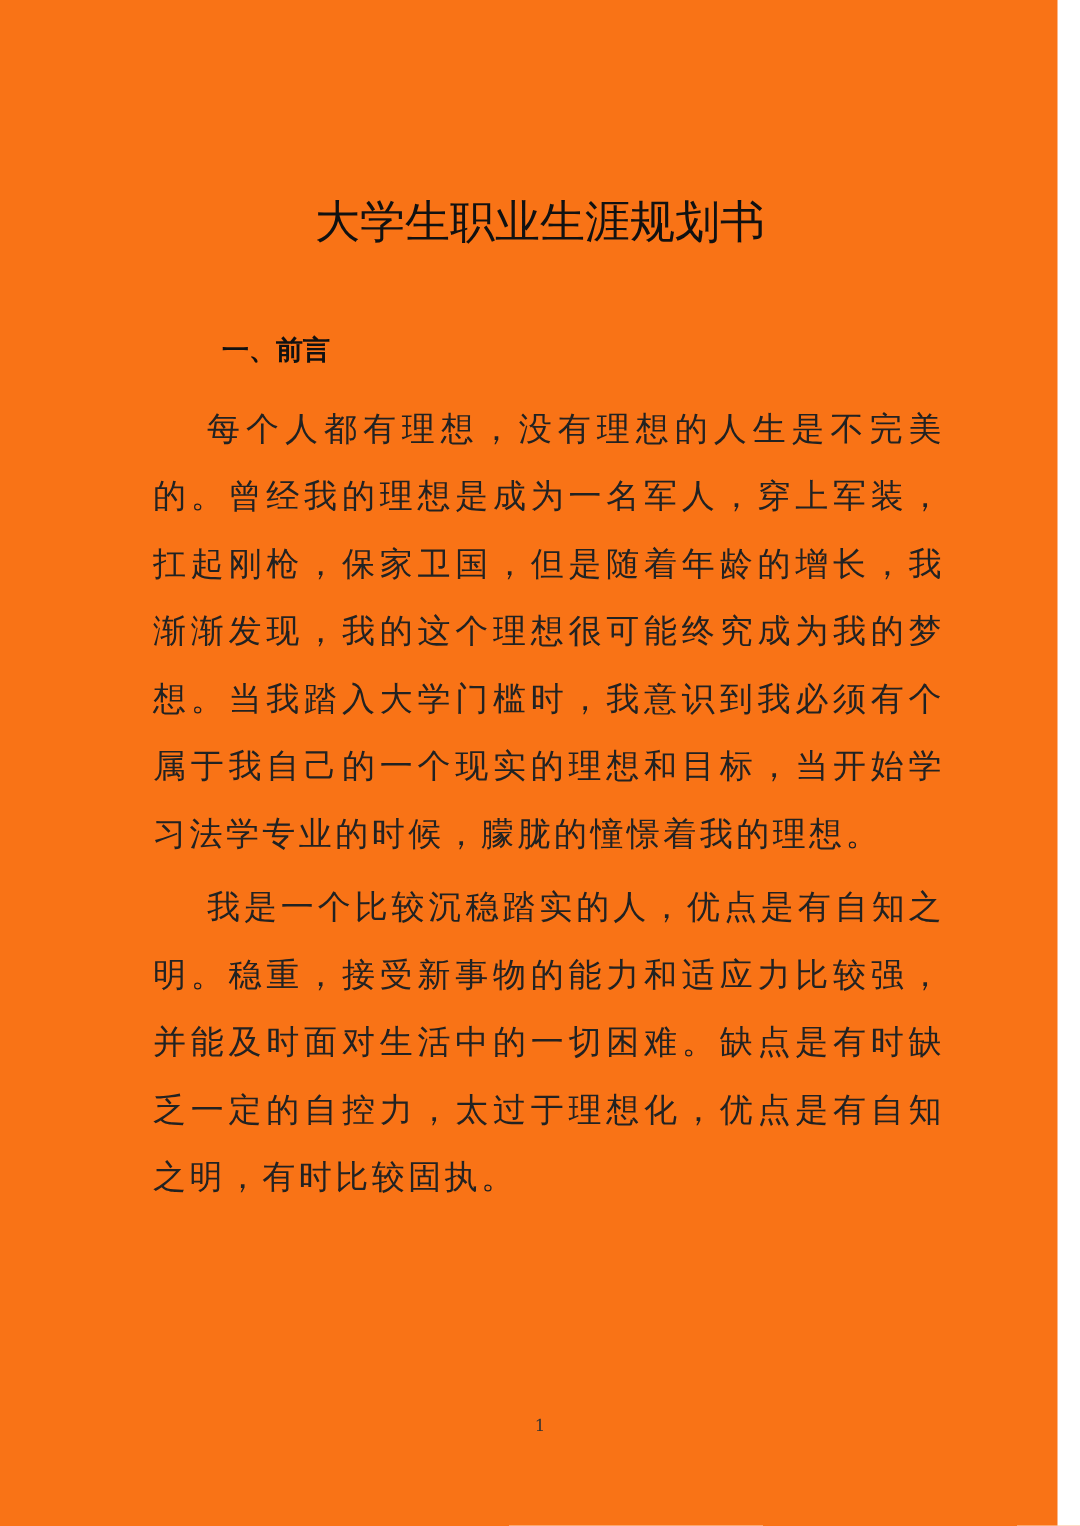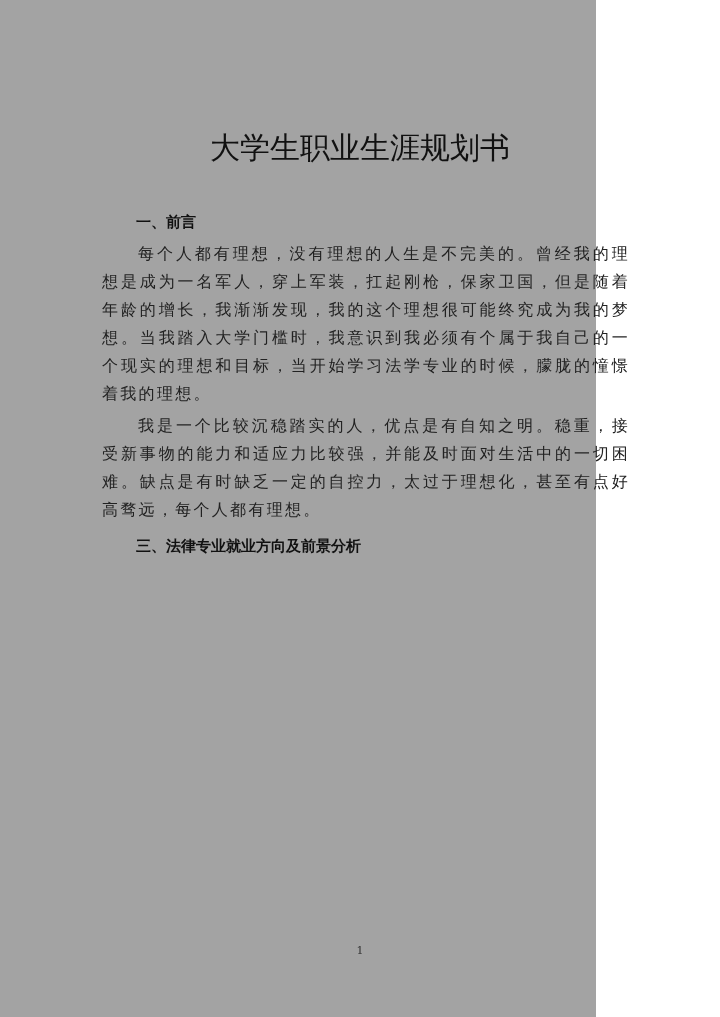--- a/index.html
+++ b/index.html
@@ -11,54 +11,54 @@
       width: 720px;
       height: 1017px;
       position: relative;
       overflow: hidden;
       font-family: "DejaVu Sans", "Liberation Sans", sans-serif;
       color: #1a1a1a;
     }
     .page {
       position: absolute;
       left: 0; top: 0;
-      width: 596px;
+      width: 705px;
       height: 1017px;
-      background: #a3a3a3;
+      background: #f97316;
     }
     .doc-title {
       position: absolute;
       top: 128px;
       left: 0;
       width: 720px;
       text-align: center;
       font-size: 30px;
       font-weight: normal;
       letter-spacing: 0px;
       color: #111111;
       margin: 0;
     }
     .content {
       position: absolute;
       left: 102px;
       top: 204px;
       width: 528px;
     }
     .section-heading {
-      font-size: 15px;
+      font-size: 18px;
       font-weight: bold;
       color: #111111;
-      margin: 0;
+      margin: 12px;
       padding-left: 34px;
       height: 36px;
       line-height: 36px;
     }
     .para {
-      font-size: 16px;
-      line-height: 28px;
+      font-size: 22px;
+      line-height: 45px;
       color: #222222;
       margin: 0 0 4px 0;
       text-indent: 36px;
       text-align: justify;
       letter-spacing: 2.3px;
       word-break: break-all;
     }
     .page-number {
       position: absolute;
       top: 944px;
@@ -76,22 +76,21 @@
 <div class="page">
   <h1 class="doc-title">大学生职业生涯规划书</h1>
 
   <div class="content">
     <section>
       <h2 class="section-heading">一、前言</h2>
       <p class="para">每个人都有理想，没有理想的人生是不完美的。曾经我的理想是成为一名军人，穿上军装，扛起刚枪，保家卫国，但是随着年龄的增长，我渐渐发现，我的这个理想很可能终究成为我的梦想。当我踏入大学门槛时，我意识到我必须有个属于我自己的一个现实的理想和目标，当开始学习法学专业的时候，朦胧的憧憬着我的理想。</p>
     </section>
 
     <section>
-      <p class="para">我是一个比较沉稳踏实的人，优点是有自知之明。稳重，接受新事物的能力和适应力比较强，并能及时面对生活中的一切困难。缺点是有时缺乏一定的自控力，太过于理想化，甚至有点好高骛远，每个人都有理想。</p>
+      <p class="para">我是一个比较沉稳踏实的人，优点是有自知之明。稳重，接受新事物的能力和适应力比较强，并能及时面对生活中的一切困难。缺点是有时缺乏一定的自控力，太过于理想化，优点是有自知之明，有时比较固执。</p>
     </section>
 
     <section>
-      <h2 class="section-heading">三、法律专业就业方向及前景分析</h2>
     </section>
   </div>
 
   <div class="page-number">1</div>
 </div>
 
 </body></html>

